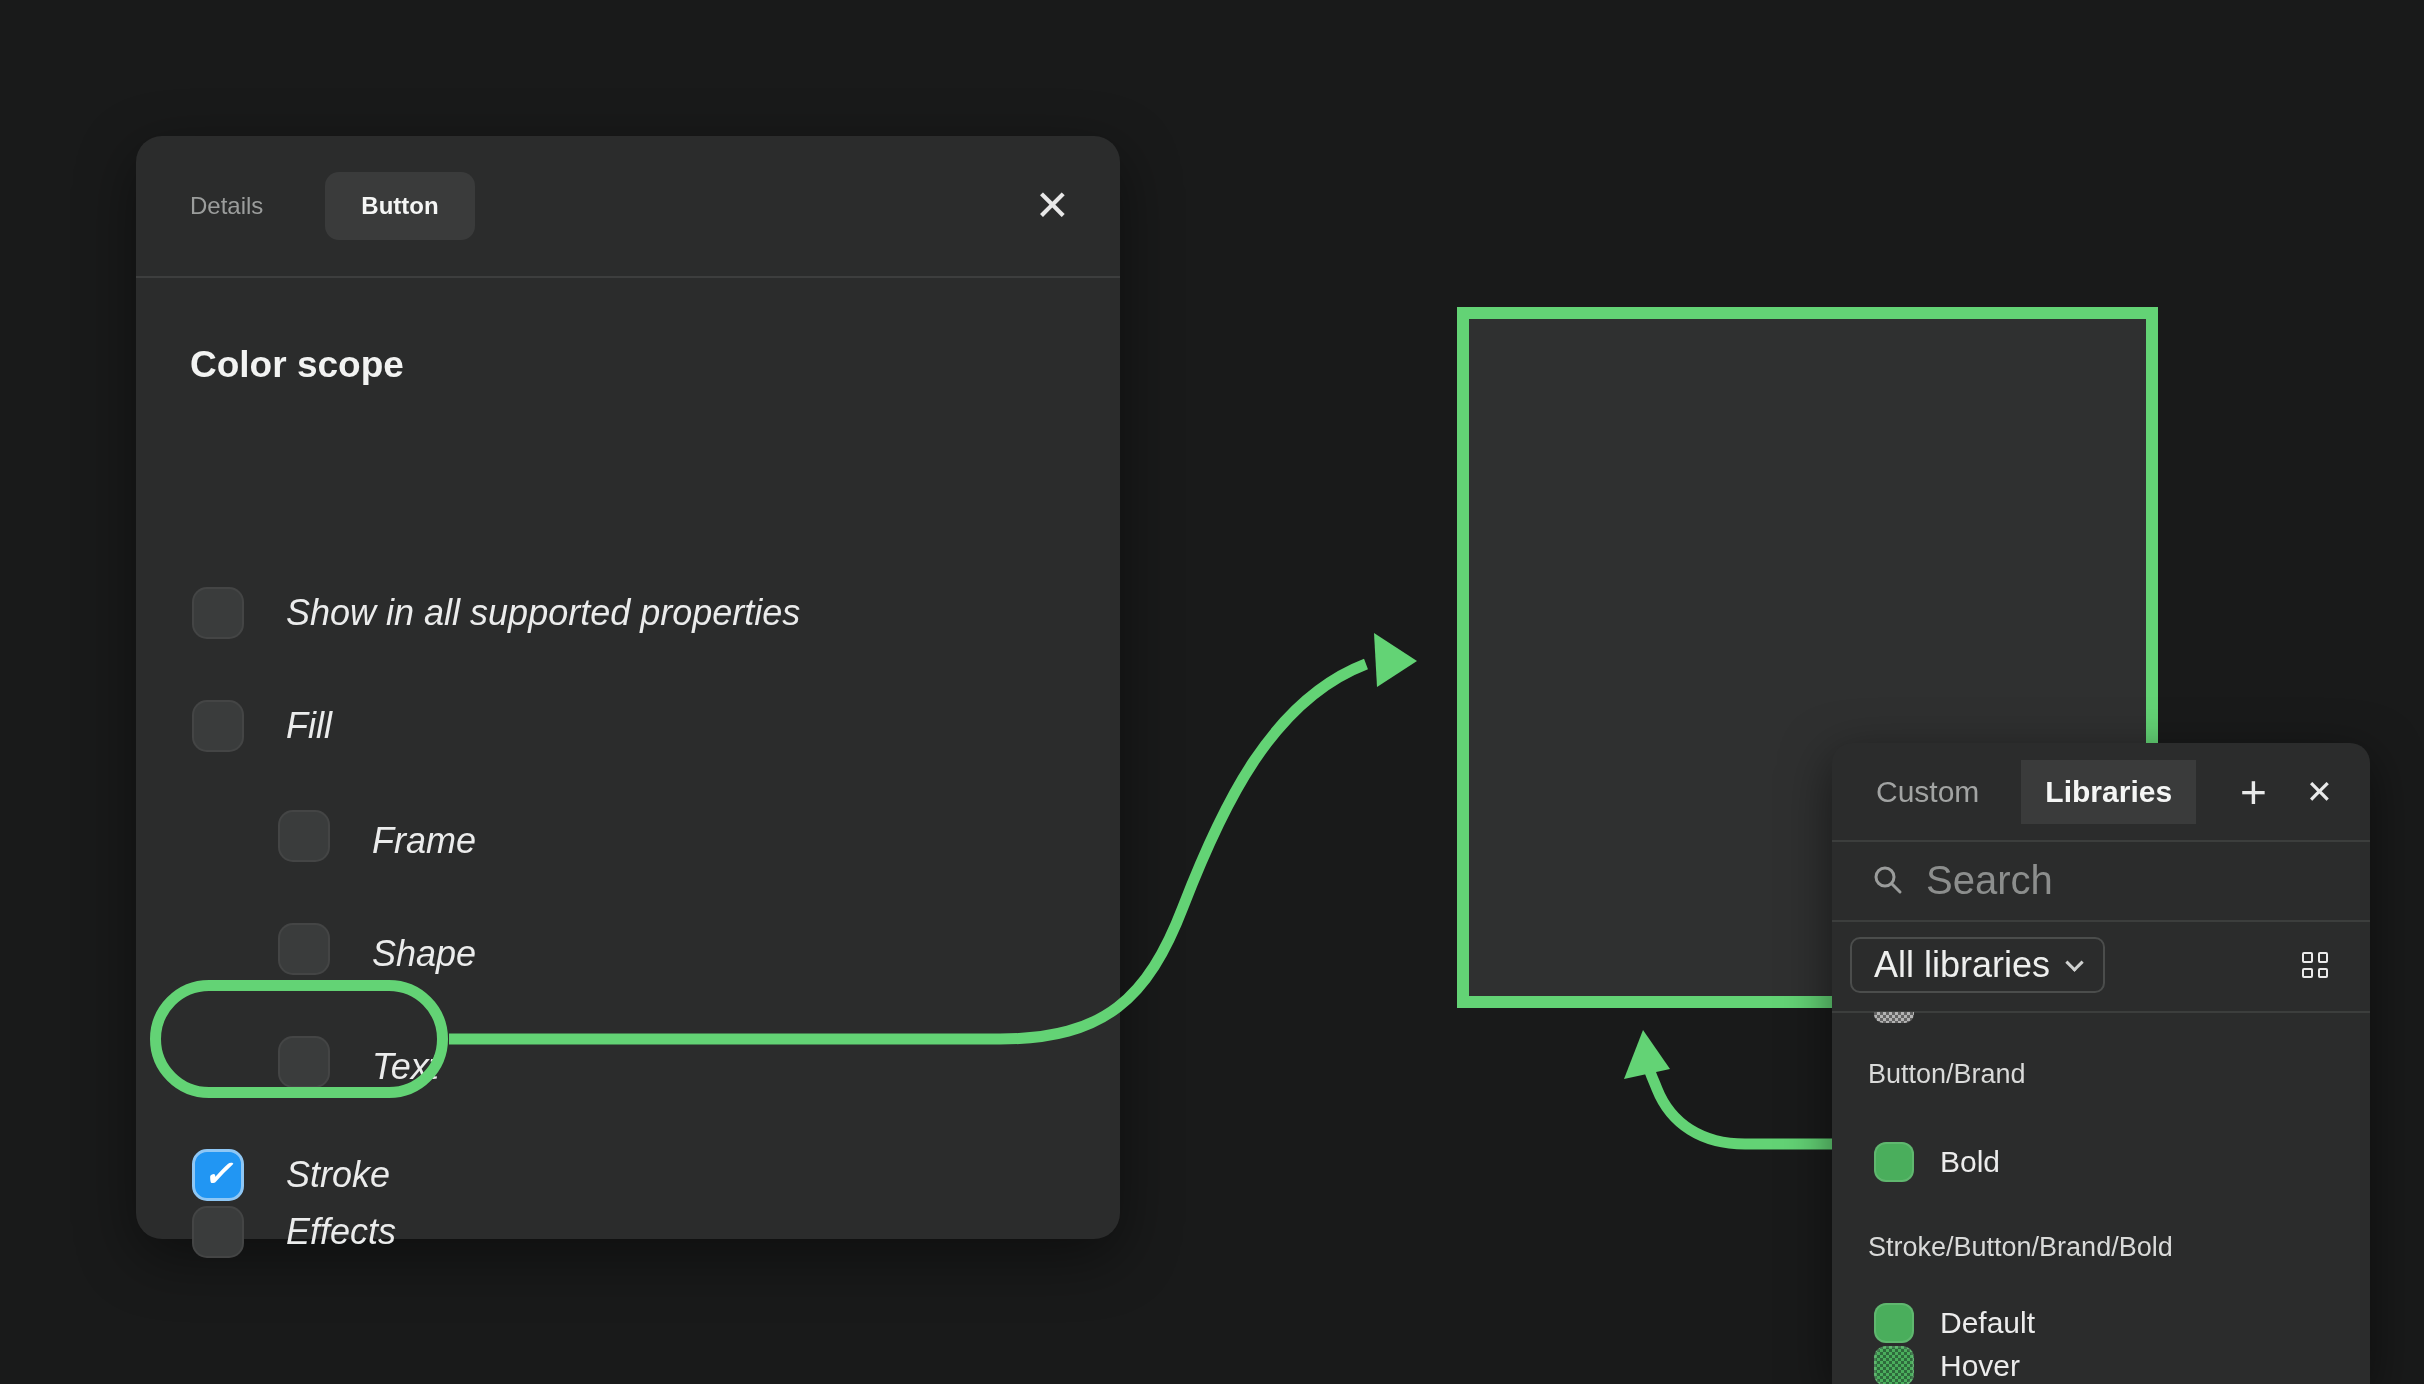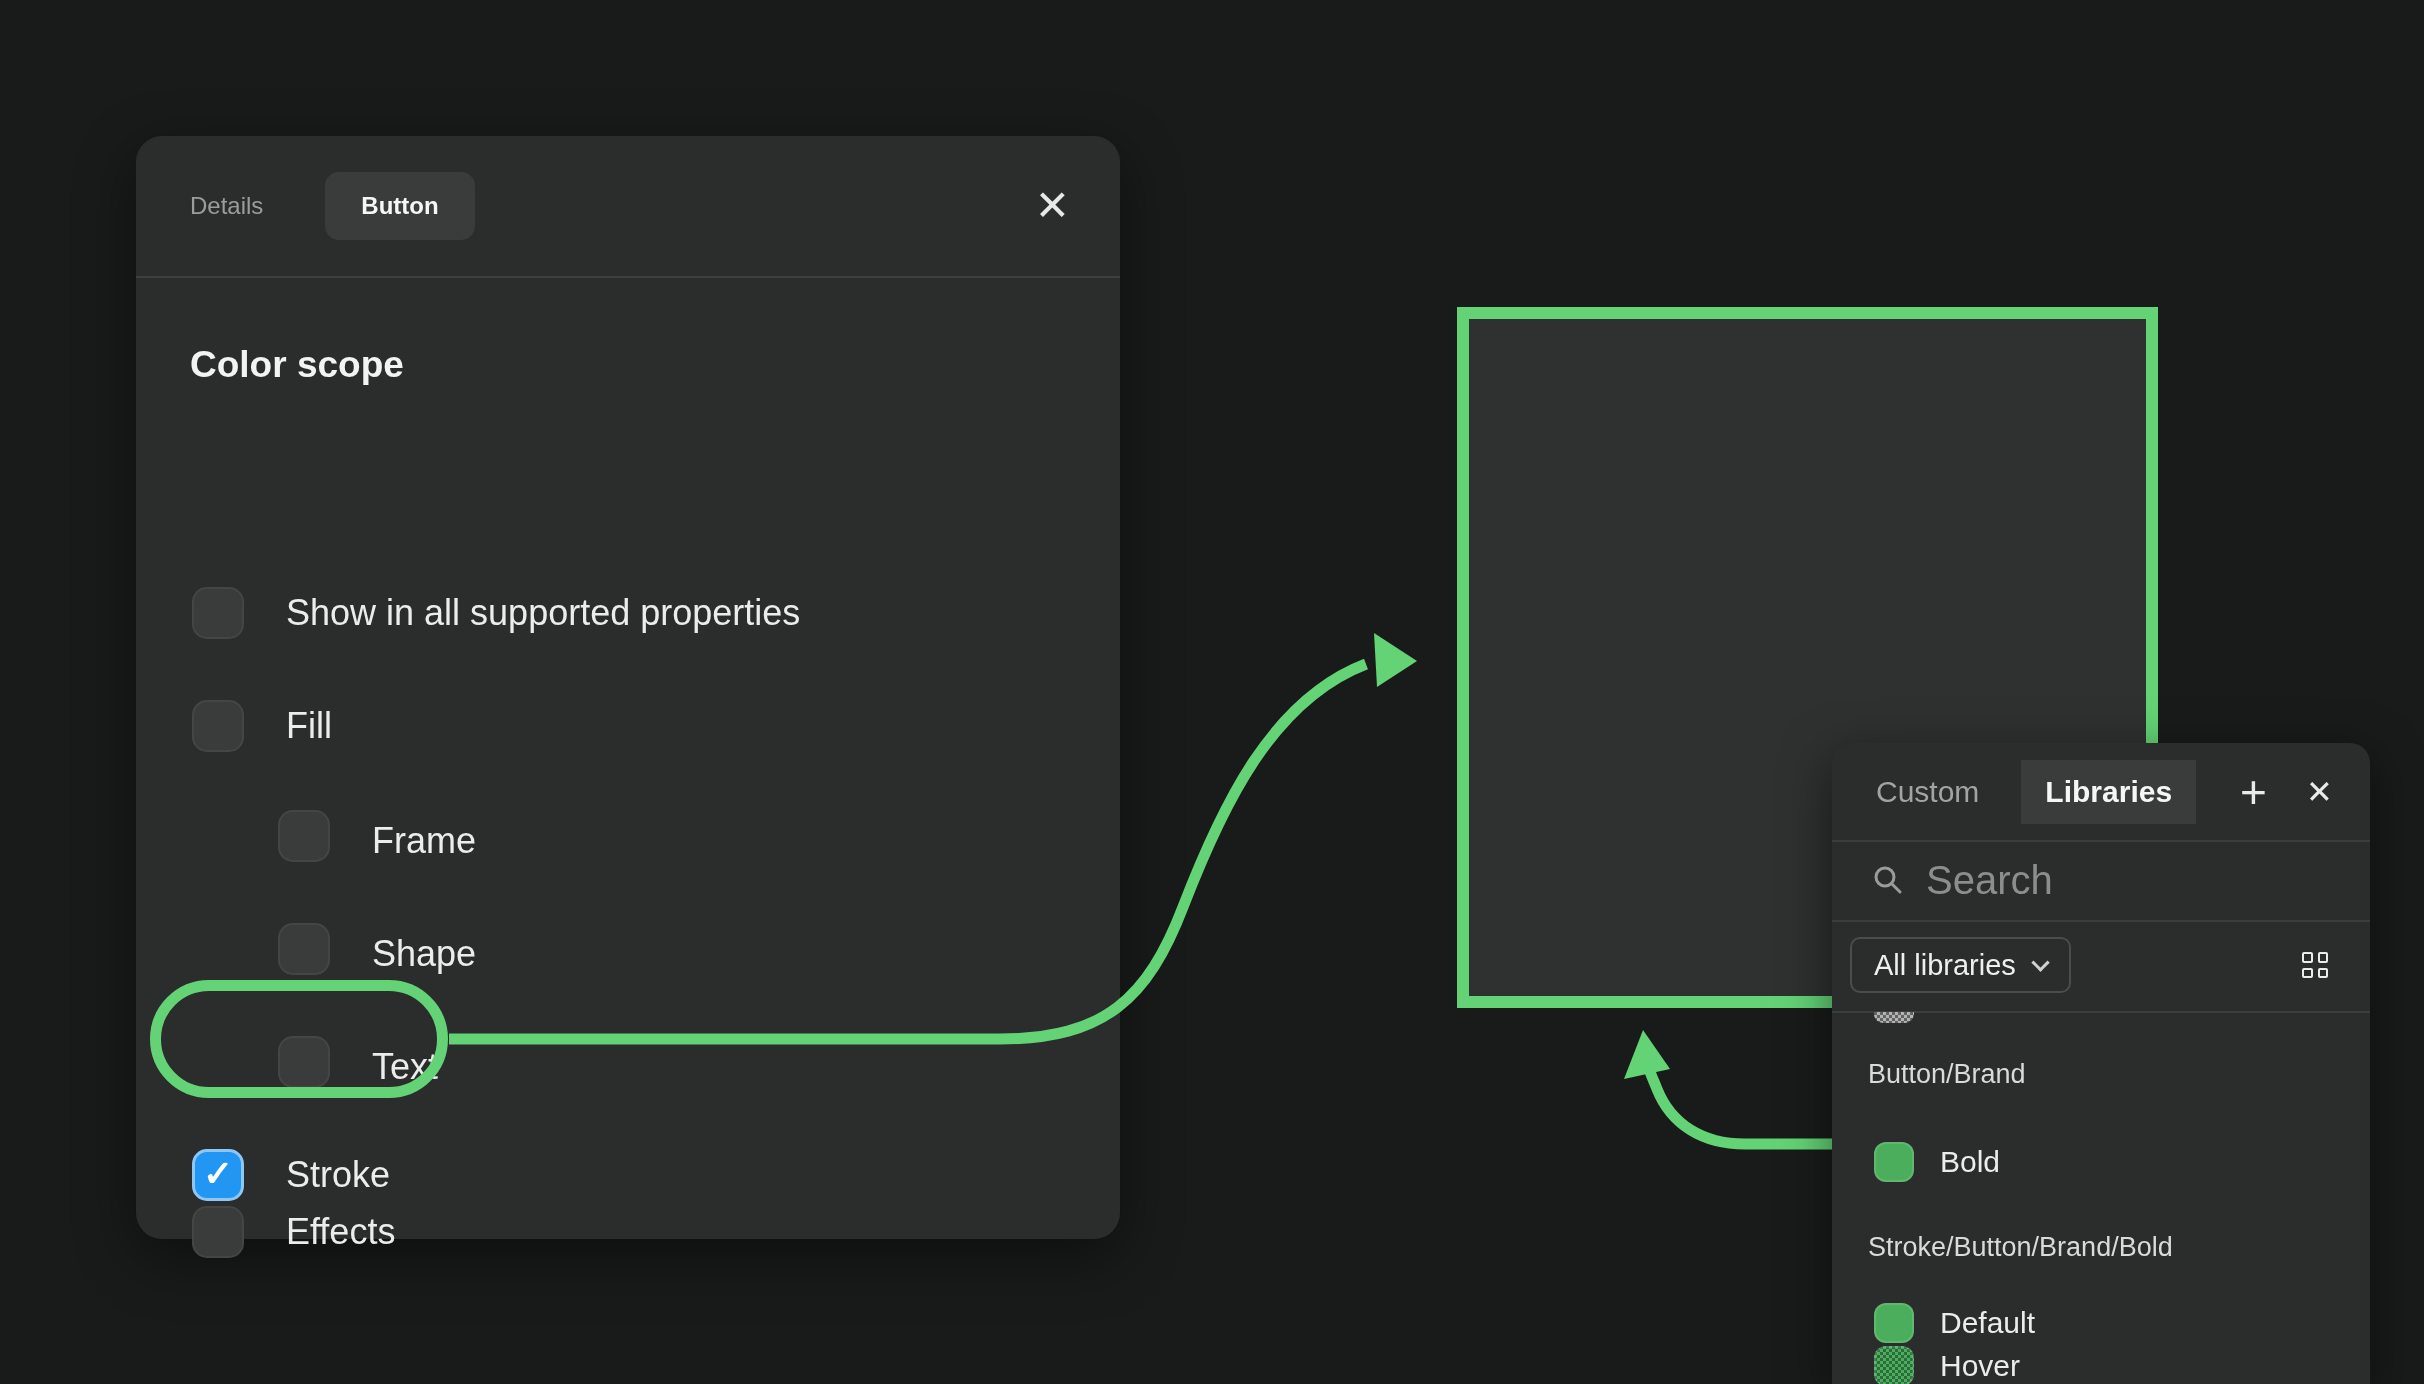--- a/index.html
+++ b/index.html
@@ -27,21 +27,21 @@
   .sd-tab.active {
     background:#3a3b3b; color:#f5f6f5; font-weight:bold;
     border-radius:14px; padding:20px 36px; margin-left:62px;
   }
   .sd-close { position:absolute; right:50px; top:50%; transform:translateY(-50%);
     font-size:42px; color:#e8e8e8; font-weight:300; line-height:1; }
   .sd-divider { height:2px; background:#3d3e3e; width:100%; }
   .sd-body { position:relative; padding:56px 54px 0 54px; }
   .sd-section-title { font-size:37px; font-weight:bold; color:#f2f3f2; position:absolute; left:54px; top:66px; }
 
-  .crow { position:absolute; left:56px; display:flex; align-items:center; height:52px; }
+  .crow { position:absolute; left:56px; display:flex; align-items:center; height:52px;font-style:italic; }
   .crow.indent { left:142px;align-items:flex-end; }
   .cb {
     width:52px; height:52px; border-radius:15px; background:#3a3c3c;
     border:2px solid rgba(255,255,255,0.05); flex:0 0 auto;
     display:flex; align-items:center; justify-content:center;
   }
   .cb.checked { background:#2196f3; border:3px solid #8ec7f5; }
   .cb .check { color:#ffffff; font-size:36px; font-weight:bold; line-height:1; transform:translateY(-1px); }
   .clabel { margin-left:42px; font-size:36px; color:#ebecec; white-space:nowrap; }
 
@@ -78,21 +78,21 @@
     background:transparent; border:none; outline:none; margin-left:22px;
     font-family:"Liberation Sans", sans-serif; font-size:40px; color:#e8e8e8; width:380px;
   }
   .lp-search input::placeholder { color:#8c8e8d; }
 
   .lp-filter-pill {
     position:absolute; left:18px; top:194px; height:56px;
     display:inline-flex; align-items:center; gap:18px; padding:0 22px;
     border:2px solid #4b4d4c; border-radius:10px;
   }
-  .lp-filter-pill .flabel { font-size:29px; color:#eeefee; }
+  .lp-filter-pill .flabel { font-size:36px; color:#eeefee; }
   .chevron { width:13px; height:13px; border-right:3px solid #cfd1d0; border-bottom:3px solid #cfd1d0;
     transform:rotate(45deg) translate(-2px,-2px); }
 
   .grid-icon { position:absolute; left:470px; top:209px; width:26px; height:26px;
     display:grid; grid-template-columns:1fr 1fr; grid-template-rows:1fr 1fr; gap:5px; }
   .grid-icon i { border:2.5px solid #ececec; border-radius:2px; }
 
   .gray-swatch-tip {
     position:absolute; left:42px; top:269px; width:40px; height:11px;
     border-radius:0 0 9px 9px;

